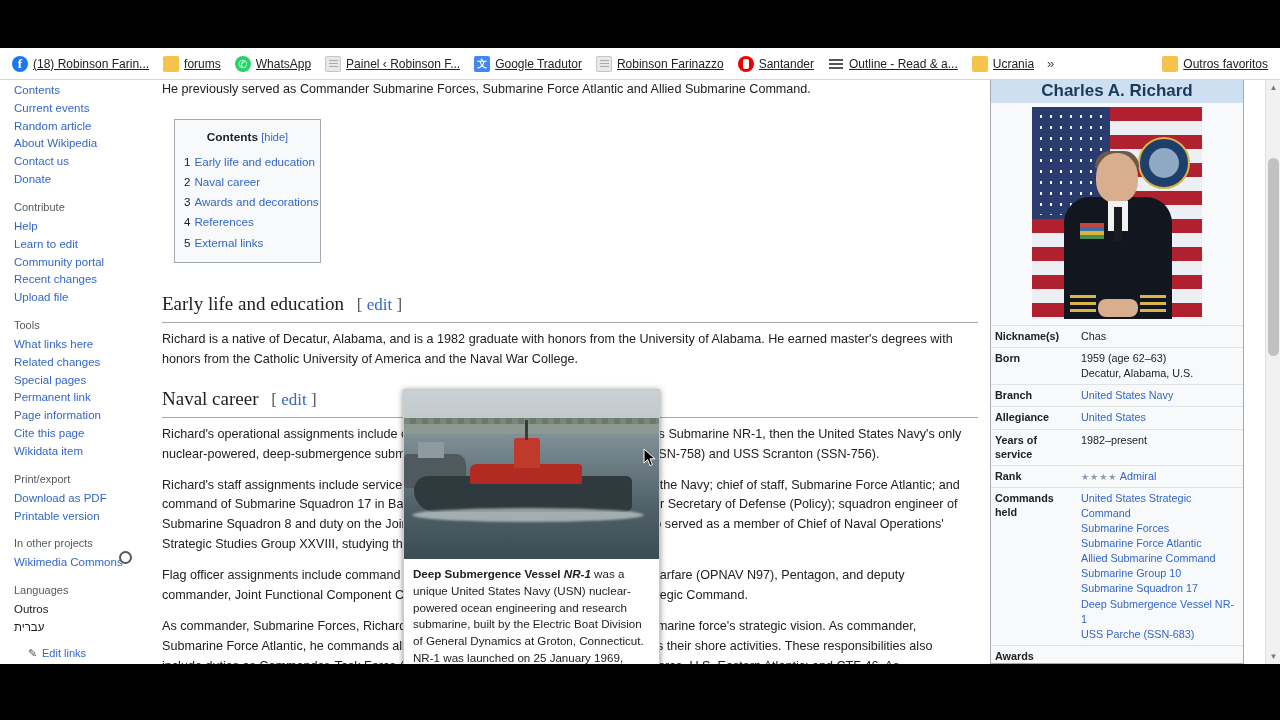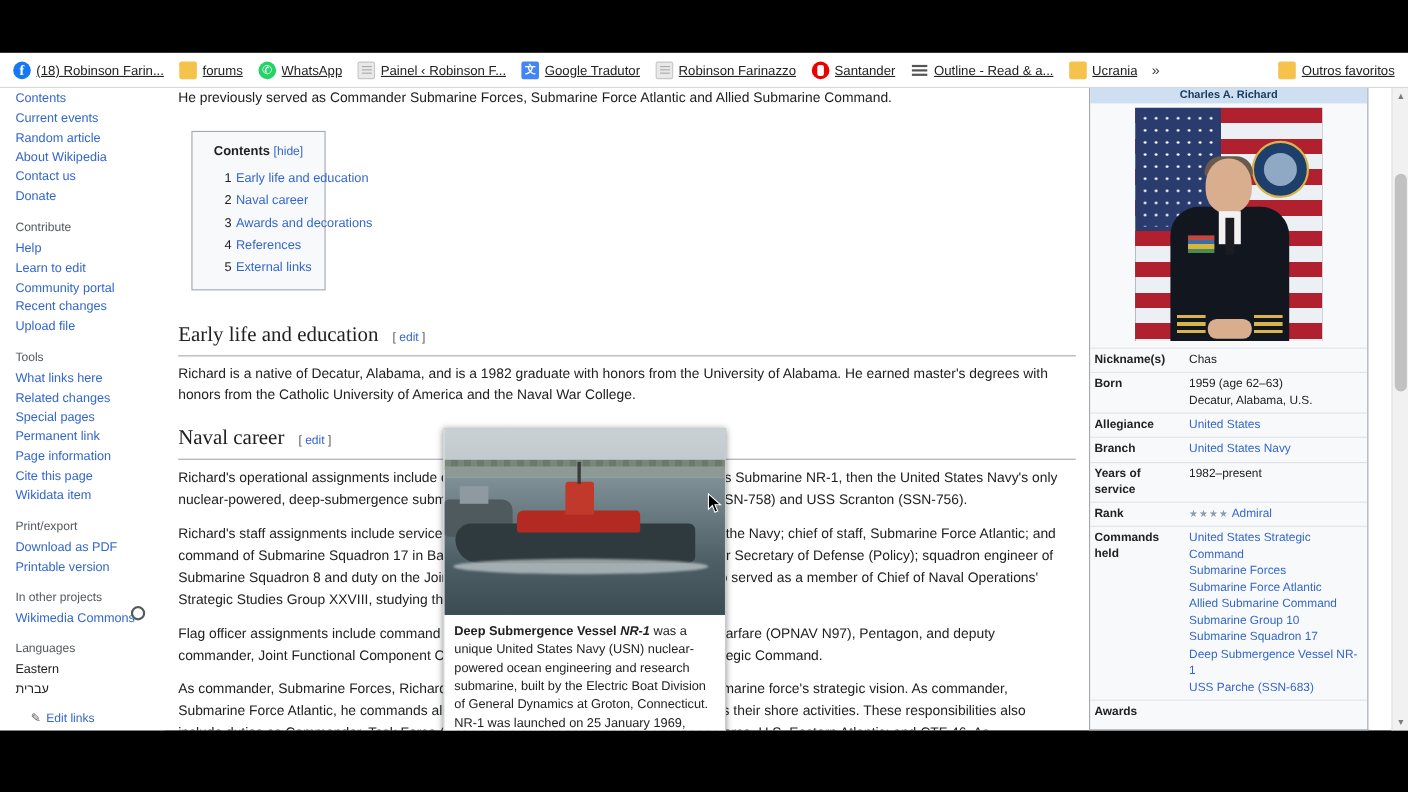--- a/index.html
+++ b/index.html
@@ -131,63 +131,63 @@
   h2.sec {
     font-family: "Liberation Serif", serif;
     font-size: 19px;
     font-weight: normal;
     border-bottom: 1px solid #a2a9b1;
     margin: 14px 0 7px 0;
     padding-bottom: 3px;
     position: relative;
   }
   h2.sec .edit {
-    font-size: 11px;
-    font-family: Liberation Sans, sans-serif;
+    font-size: 17px;
+    font-family: Liberation Serif, serif;
     color: #3366cc;
     margin-left: 8px;
   }
   h2.sec .edit .brk { color: #54595d; }
   
   #toc {
-    width: 122px;
+    width: 147px;
     border: 1px solid #a2a9b1;
     background: #f8f9fa;
     padding: 7px 9px 9px 9px;
     margin: 8px 0 12px 12px;
     font-size: 11.6px;
     display: inline-block;
     line-height: 1.75;
   }
   #toc .toc-title {
     text-align: center;
     font-weight: bold;
     margin-bottom: 4px;
     font-size: 11.8px;
   }
   #toc .toc-title .hide { font-weight: normal; color: #3366cc; font-size: 11px;}
-  .toc-item { white-space: nowrap; margin-left: 20px; }
+  .toc-item { white-space: nowrap; }
   .toc-num { color: #202122; margin-right: 4px; }
   
   #infobox {
     position: absolute;
     right: 36px; top: 0;
     width: 254px; height: 584px;
     background: #f8f9fa;
     border: 1px solid #a2a9b1;
     border-top: none;
     font-size: 10.8px;
     color: #202122;
     overflow: hidden;
   }
   #ib-title {
     background: #cedff2;
     text-align: center;
     font-weight: bold;
-    font-size: 10px;
+    font-size: 17px;
     padding: 1px 0 2px;
     color: #1a3a5c;
   }
   #ib-photo {
     width: 170px; height: 212px;
     margin: 4px auto 6px;
     position: relative;
     background: #2a3a52;
     overflow: hidden;
   }
@@ -459,21 +459,21 @@
       <a class="rail-link">Wikidata item</a>
 
       <div class="rail-head">Print/export</div>
       <a class="rail-link">Download as PDF</a>
       <a class="rail-link">Printable version</a>
 
       <div class="rail-head">In other projects</div>
       <a class="rail-link">Wikimedia Commons</a>
 
       <div class="rail-head">Languages</div>
-      <a class="rail-link plain">Eastern</a>
+      <a class="rail-link plain">Outros</a>
       <a class="rail-link plain">עברית</a>
       <div id="rail-settings"></div>
       <div id="rail-editlinks">Edit links</div>
     </div>
 
     <div id="article">
       <p>He previously served as Commander Submarine Forces, Submarine Force Atlantic and Allied Submarine Command.</p>
 
       <div id="toc">
         <div class="toc-title">
@@ -528,26 +528,26 @@
         <div class="ib-v">Chas</div>
       </div>
       <div class="ib-row">
         <div class="ib-k">Born</div>
         <div class="ib-v">
           <div>1959 (age 62–63)</div>
           <div>Decatur, Alabama, U.S.</div>
         </div>
       </div>
       <div class="ib-row">
+        <div class="ib-k">Branch</div>
+        <div class="ib-v lnk">United States Navy</div>
+      </div>
+      <div class="ib-row">
         <div class="ib-k">Allegiance</div>
         <div class="ib-v lnk">United States</div>
-      </div>
-      <div class="ib-row">
-        <div class="ib-k">Branch</div>
-        <div class="ib-v lnk">United States Navy</div>
       </div>
       <div class="ib-row">
         <div class="ib-k">Years of service</div>
         <div class="ib-v">1982–present</div>
       </div>
       <div class="ib-row">
         <div class="ib-k">Rank</div>
         <div class="ib-v">
           <span class="stars">★★★★</span>
           <span class="lnk">Admiral</span>

